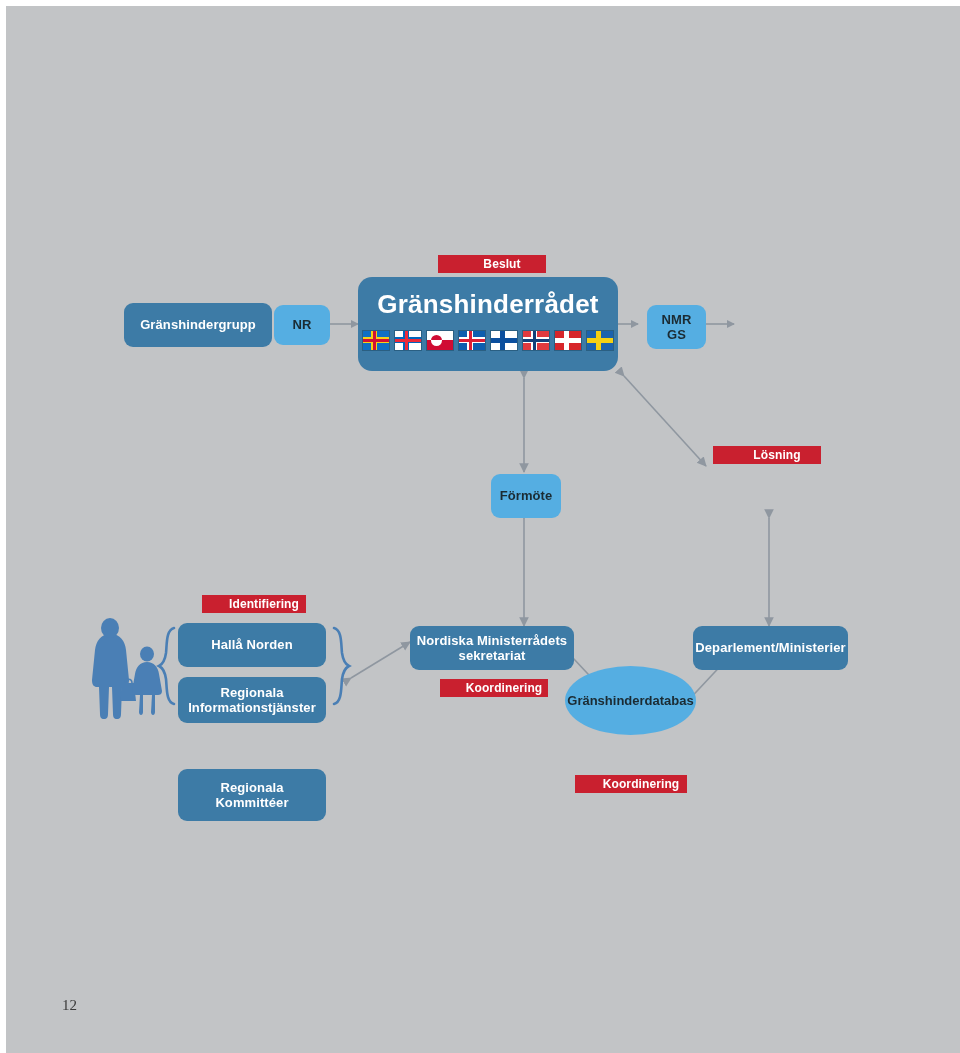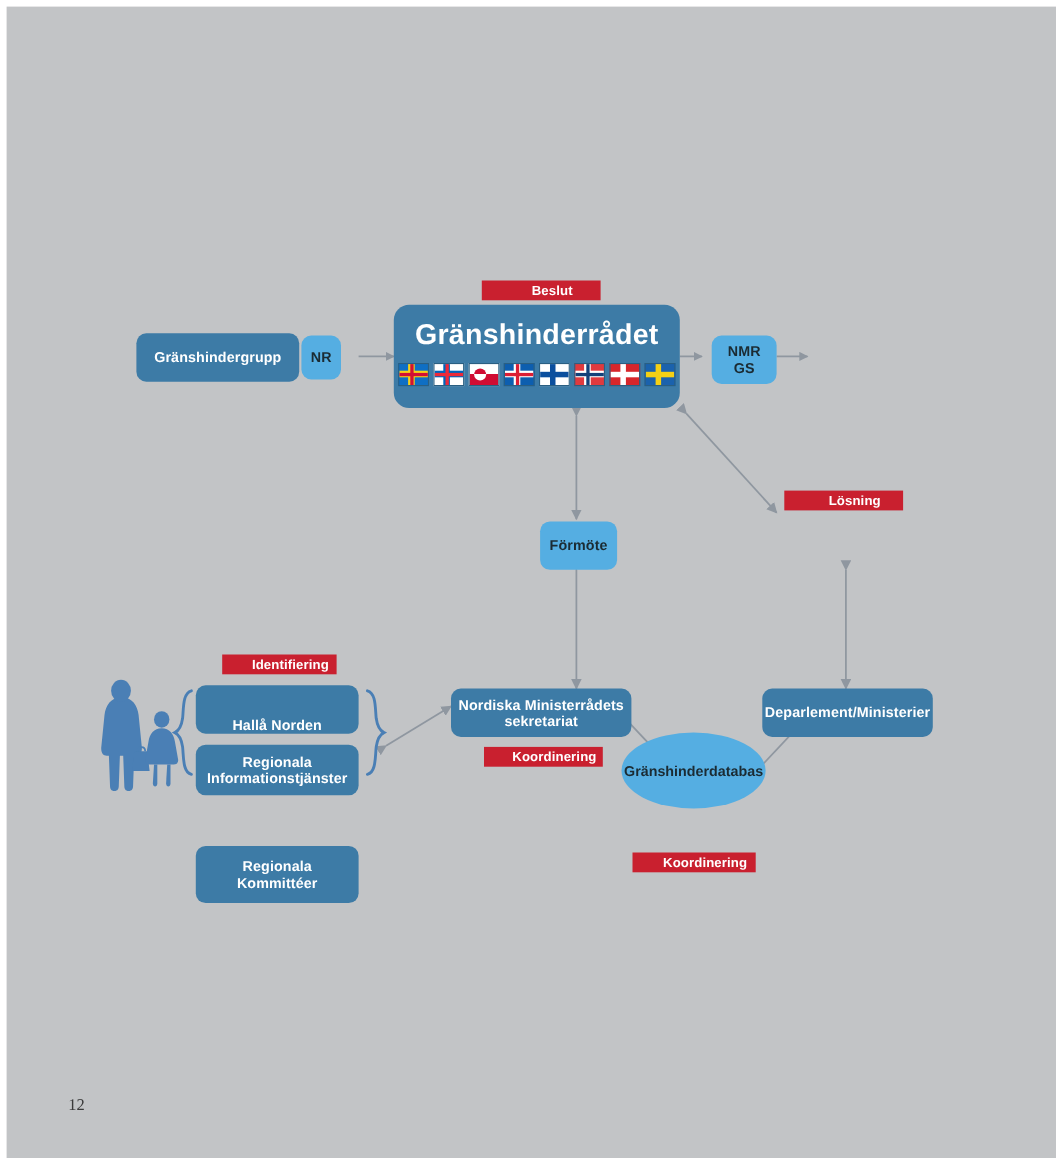--- a/index.html
+++ b/index.html
@@ -235,21 +235,21 @@
           <i style="left:8.5px;top:0;width:5px;height:100%;background:#ffffff;"></i>
         </span>
 
         <span class="flag" style="background:#1b62ad;">
           <i style="left:0;top:7px;width:100%;height:5px;background:#f4d014;"></i>
           <i style="left:8.5px;top:0;width:5px;height:100%;background:#f4d014;"></i>
         </span>
       </div>
     </div>
 
-    <div class="node light" style="left:268px; top:299px; width:36px; height:40px; font-size:13px;">
+    <div class="node light" style="left:268px; top:299px; width:56px; height:40px; font-size:13px;">
       <span>NR</span>
     </div>
 
     <div class="node light" style="left:641px; top:299px; width:59px; height:44px; font-size:13px; flex-direction:column;text-align:center;">
       <span>NMR</span>
       <span>GS</span>
     </div>
 
 
     <div class="tag" style="left:707px; top:440px; width:108px; height:18px; font-size:12px;">
@@ -258,21 +258,21 @@
 
     <div class="node light" style="left:485px; top:468px; width:70px; height:44px; font-size:13px;">
       <span>Förmöte</span>
     </div>
 
 
     <div class="tag" style="left:196px; top:589px; width:104px; height:18px; font-size:12px;">
       <span>Identifiering</span>
     </div>
 
-    <div class="node dark" style="left:172px; top:617px; width:148px; height:44px; font-size:13px;align-items:flex-end;">
+    <div class="node dark" style="left:172px; top:617px; width:148px; height:44px; font-size:13px;">
       <span>Hallå Norden</span>
     </div>
 
     <div class="node dark" style="left:172px; top:671px; width:148px; height:46px; font-size:13px; flex-direction:column;">
       <span>Regionala</span>
       <span>Informationstjänster</span>
     </div>
 
     <div class="node dark" style="left:404px; top:620px; width:164px; height:44px; font-size:13px; flex-direction:column;text-align:right;">
       <span>Nordiska Ministerrådets</span>

